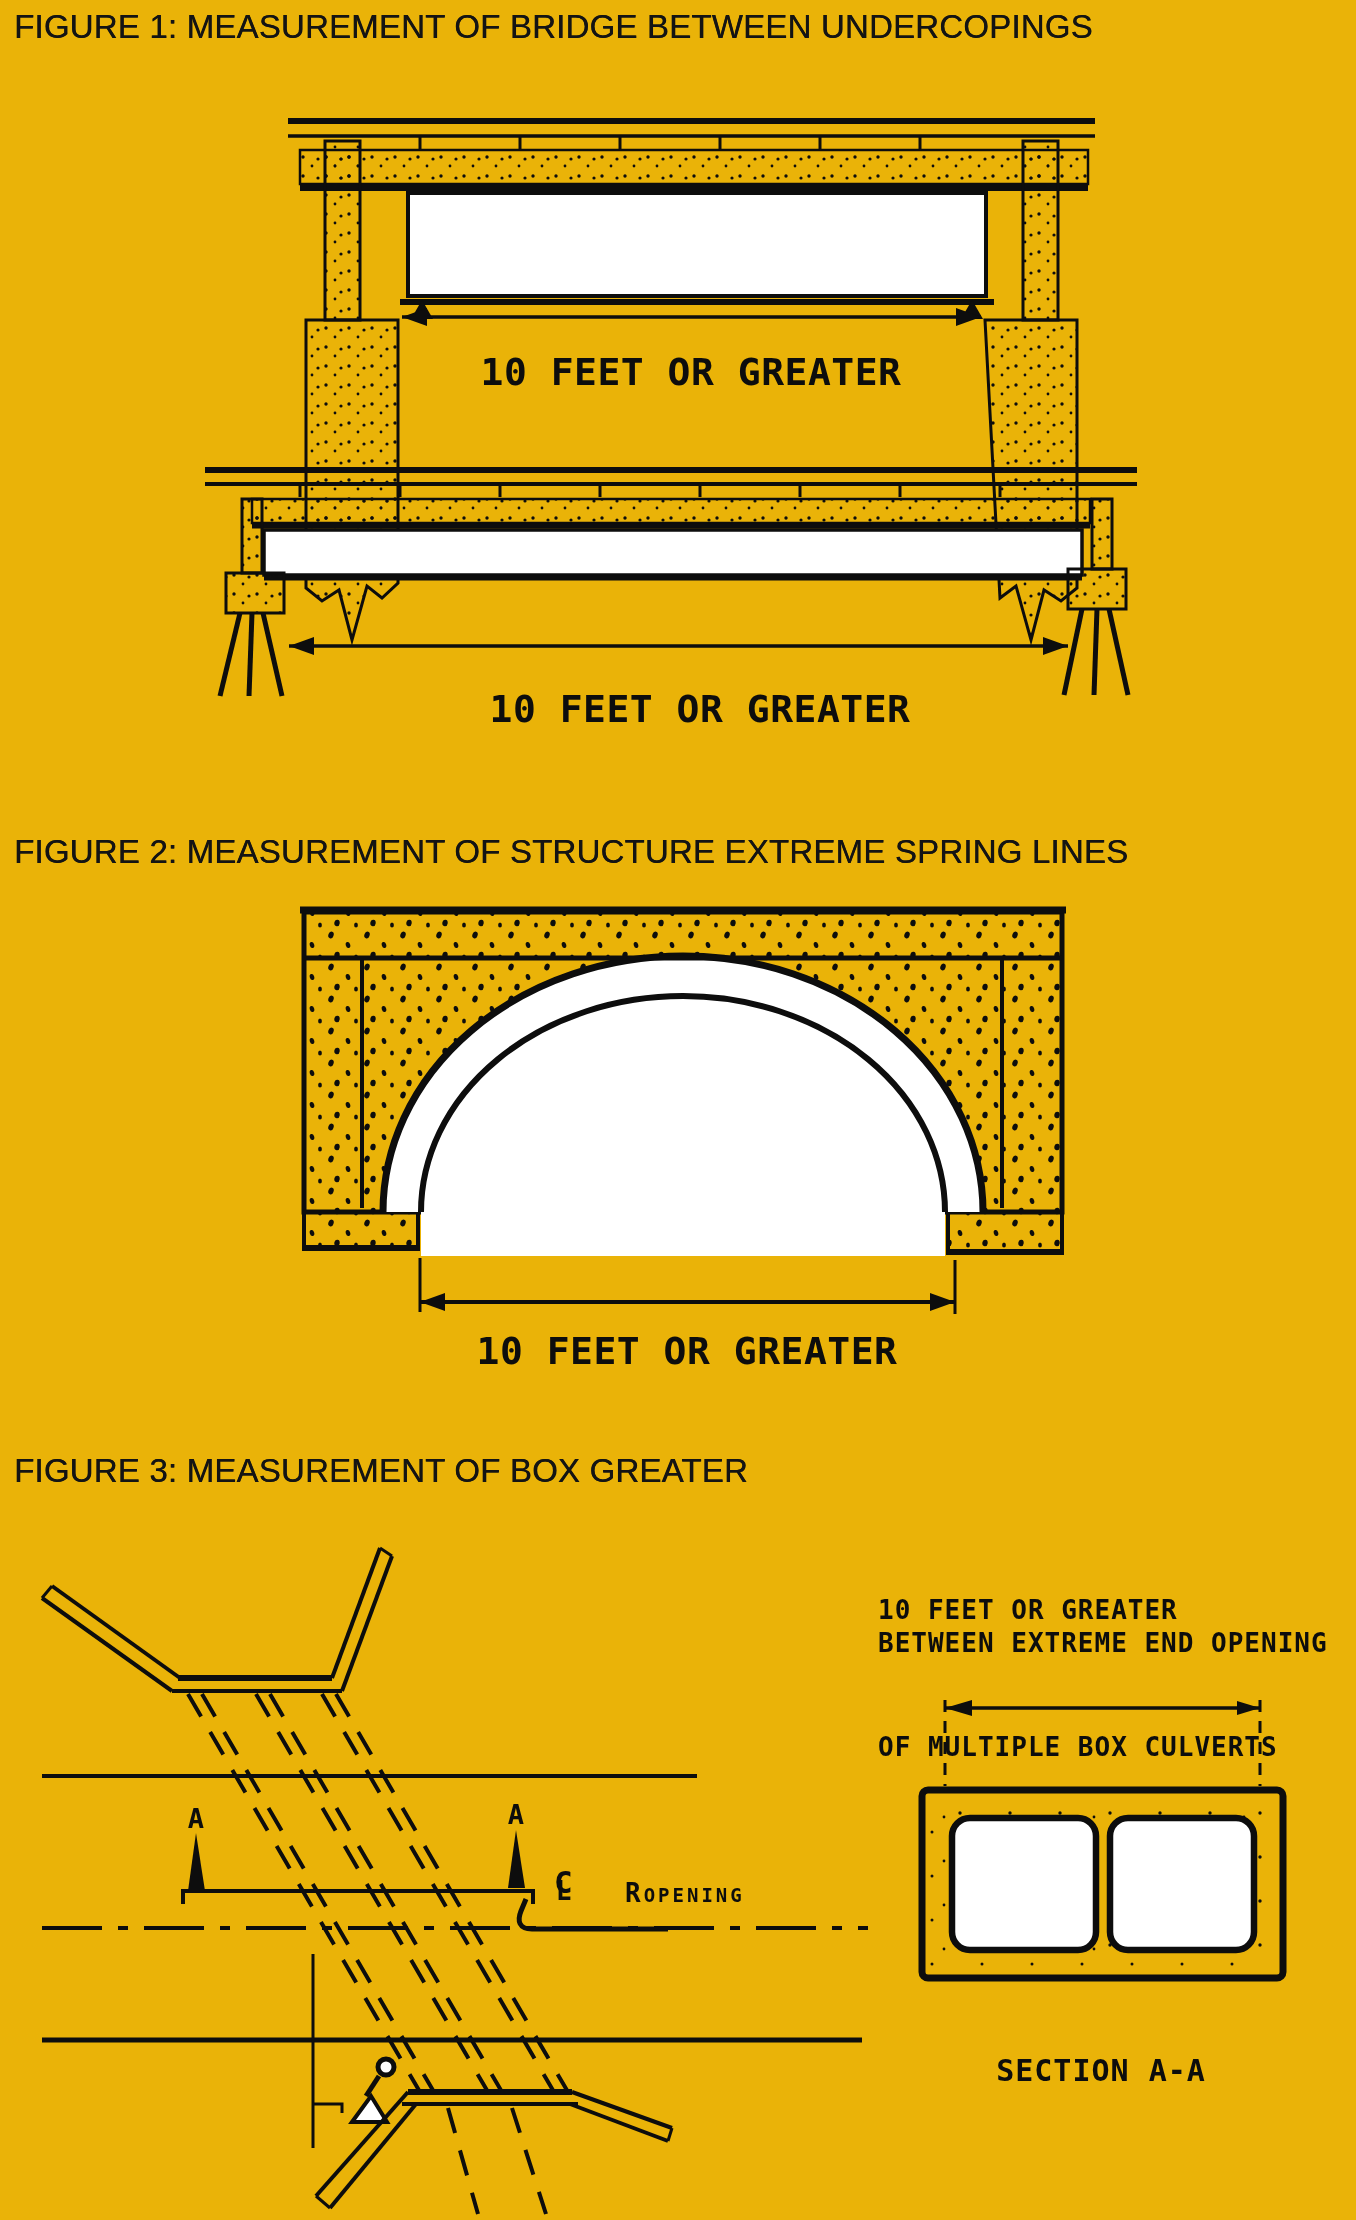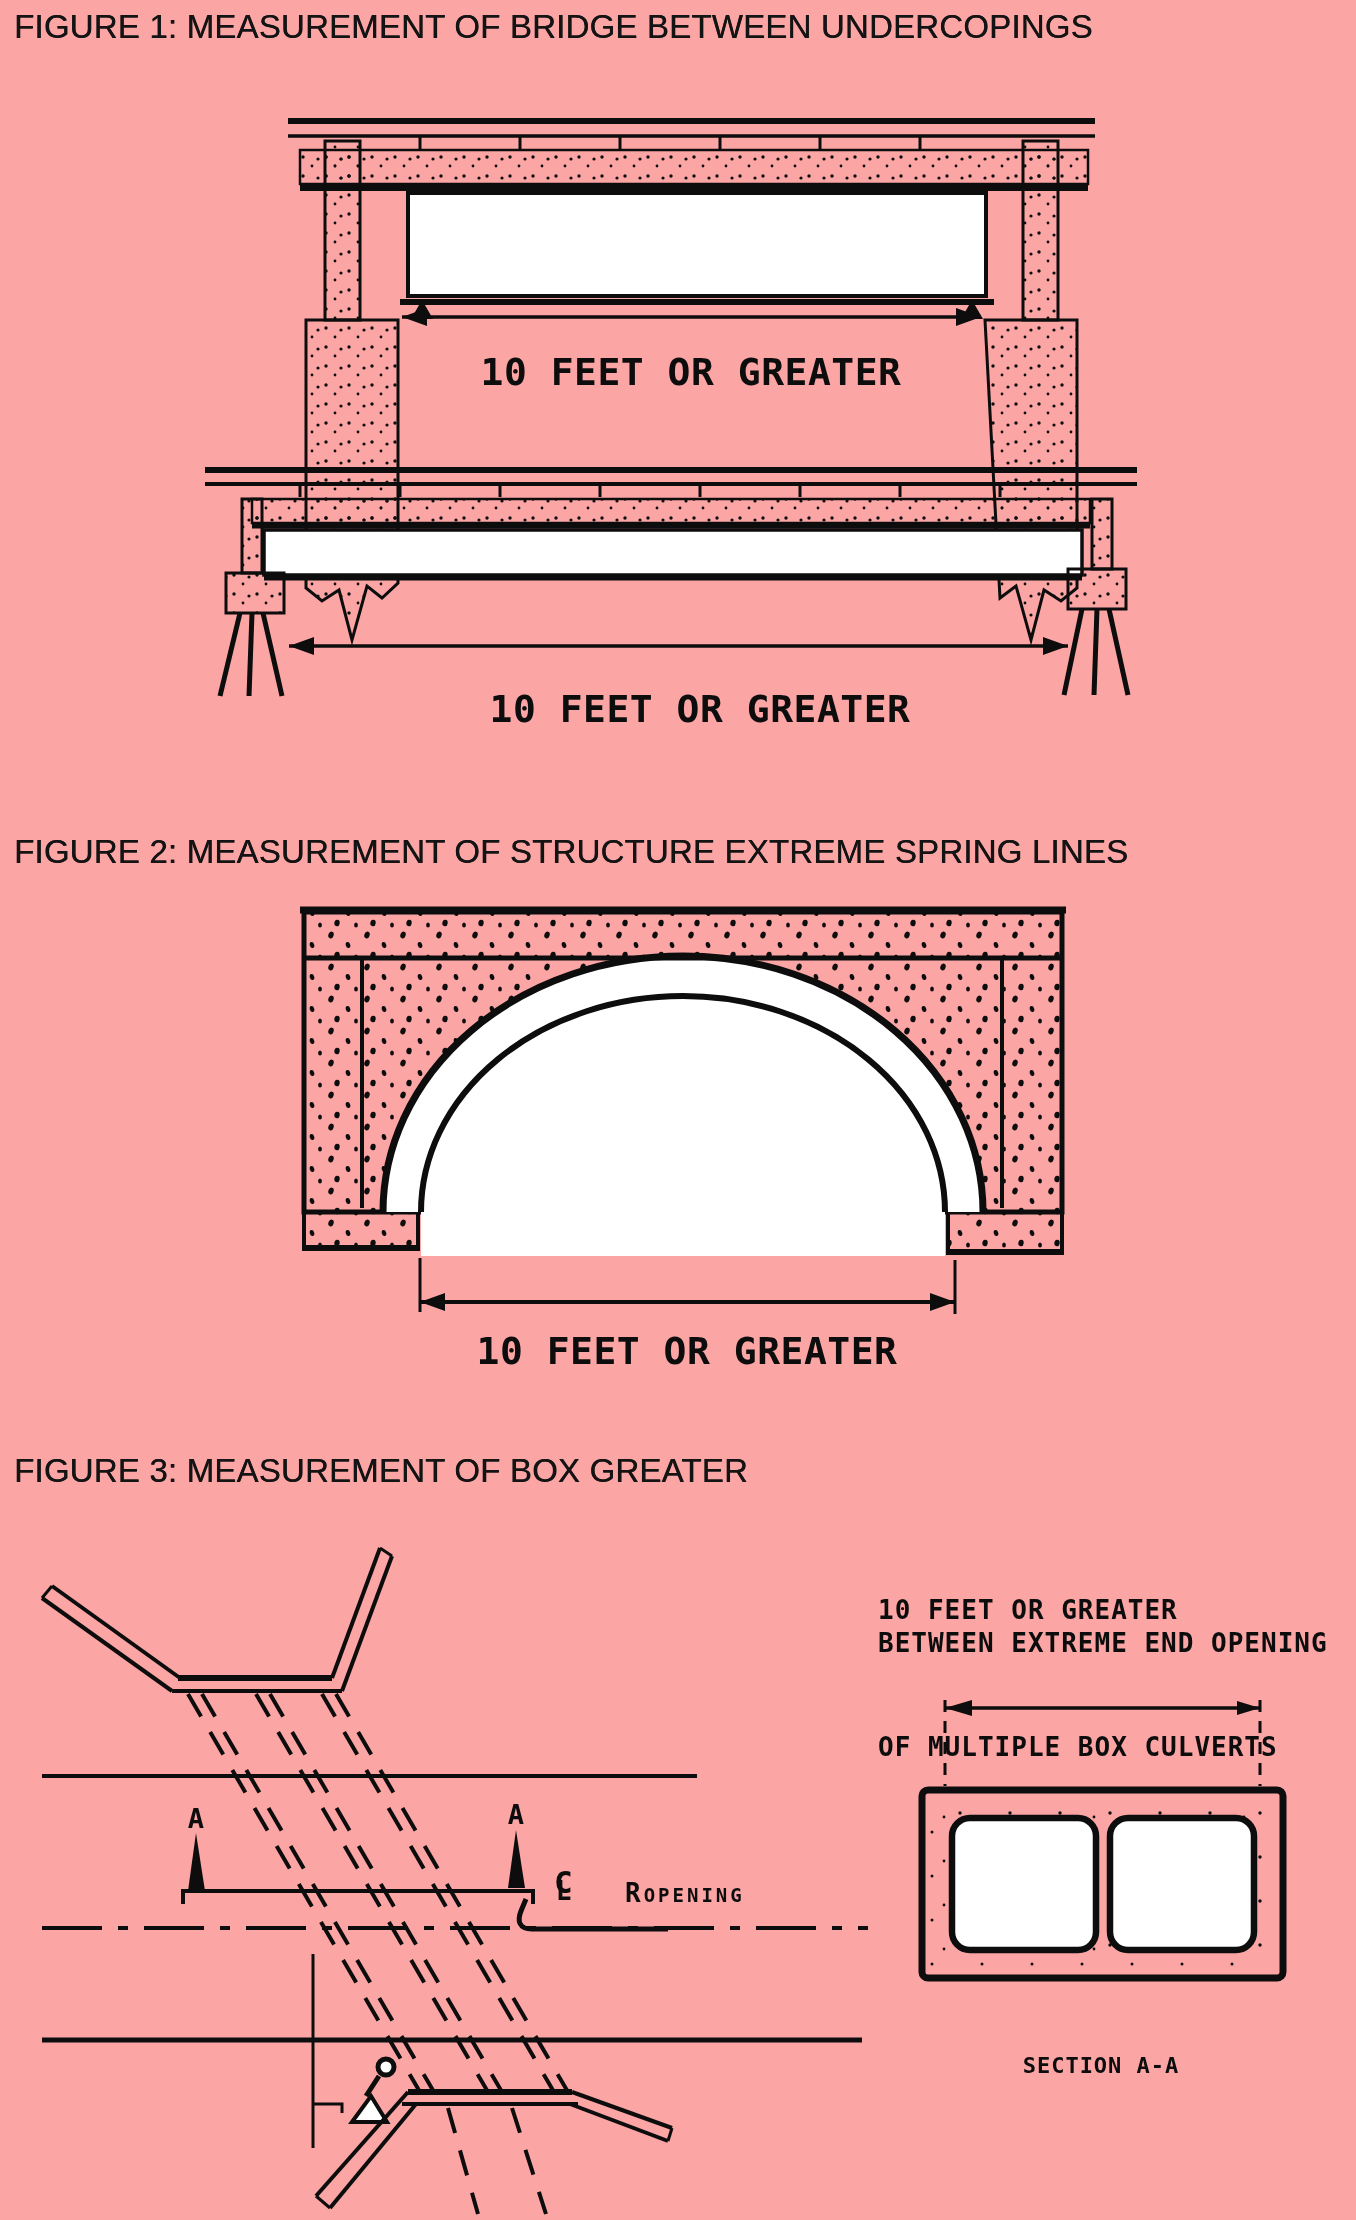--- a/index.html
+++ b/index.html
@@ -1,34 +1,34 @@
 <!DOCTYPE html>
 <html><head>
 <meta charset="utf-8">
 <style>
   html,body{margin:0;padding:0;background:#e8e8e8;}
   .page{
     position:relative;width:1356px;height:2220px;margin:0 auto;
-    background:#fca5a5;overflow:hidden;
+    background:#eab308;overflow:hidden;
     font-family:"Liberation Sans",sans-serif;color:#111111;
   }
   .art{position:absolute;left:0;top:0;width:1356px;height:2220px;}
   .caption{
     position:absolute;white-space:nowrap;
     font-family:"Liberation Sans",sans-serif;
     font-size:33px;letter-spacing:0.2px;color:#141414;
     text-shadow:0.4px 0 0 #141414;
   }
   .stencil{
     position:absolute;white-space:nowrap;
     font-family:"DejaVu Sans Mono",monospace;font-weight:bold;color:#0d0d0d;margin-top:9px;
   }
   .dim-label{font-size:38px;transform:translateX(-50%);letter-spacing:0.5px;}
   .note-line{font-size:26px;letter-spacing:1px;}
-  .section-title{font-size:22px;letter-spacing:1px;transform:translateX(-50%);}
+  .section-title{font-size:30px;letter-spacing:1px;transform:translateX(-50%);}
   .cut-label{font-size:27px;transform:translateX(-50%);}
   .cl-wrap{position:absolute;white-space:nowrap;font-family:"DejaVu Sans Mono",monospace;font-weight:bold;color:#0d0d0d;text-align:center;}
   .cl-c{font-size:31px;display:inline-block;}
   .cl-l{font-size:26px;display:inline-block;margin-left:-17px;position:relative;top:7px;}
   .roadway{position:absolute;white-space:nowrap;font-family:"DejaVu Sans Mono",monospace;font-weight:bold;color:#0d0d0d;letter-spacing:3px;}
   .roadway .initial{font-size:26px;}
   .roadway .rest{font-size:19px;}
 </style>
 </head>
 <body>

